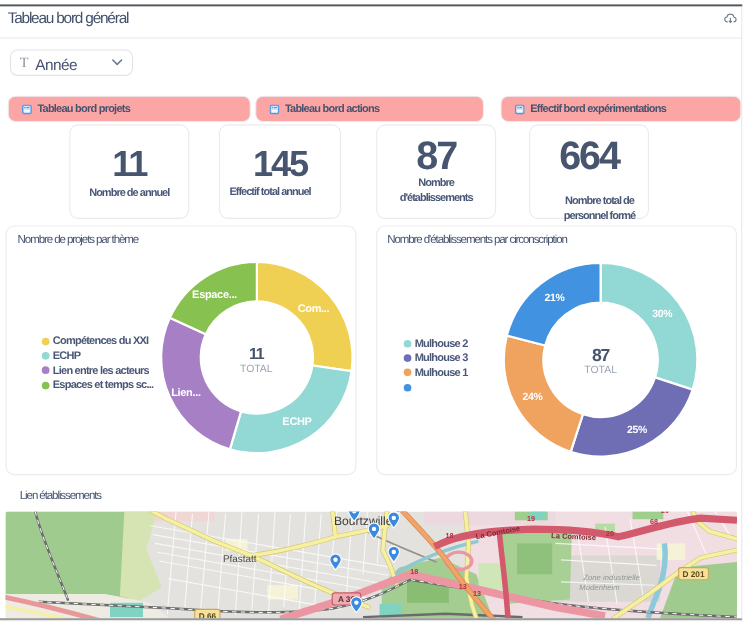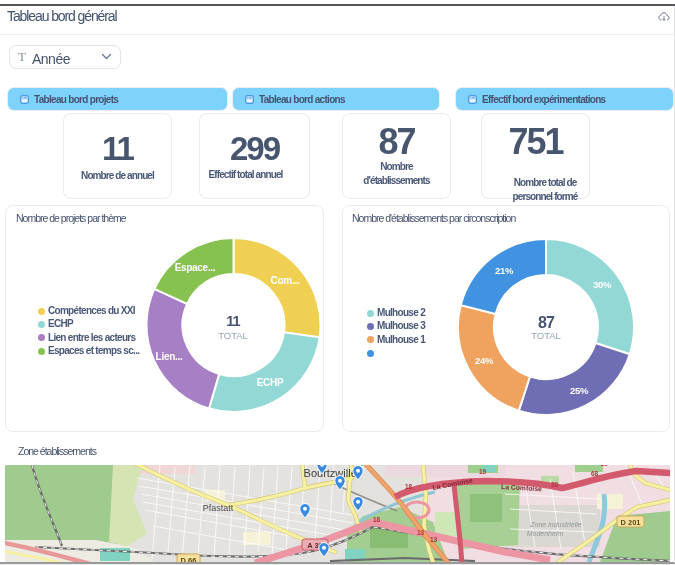--- a/index.html
+++ b/index.html
@@ -1,18 +1,18 @@
 <!DOCTYPE html>
 <html><head><meta charset="utf-8">
 <style>
 *{margin:0;padding:0;box-sizing:border-box}
 body{width:675px;height:565px;font-family:"Liberation Sans",sans-serif;background:#fff;position:relative;overflow:hidden}
 .abs{position:absolute}
 .card{position:absolute;background:#fff;border:1px solid #ebebee;border-radius:8px}
-.tab{position:absolute;background:#7dd3fc;border:1px solid #ededf1;border-radius:7px;top:87px;height:24px;display:flex;align-items:center;padding-left:12px}
+.tab{position:absolute;background:#fca5a5;border:1px solid #ededf1;border-radius:7px;top:87px;height:24px;display:flex;align-items:center;padding-left:12px}
 .tab span{font-size:10px;font-weight:bold;color:#46536f;margin-left:5px;letter-spacing:-0.7px}
 .num{position:absolute;text-align:center;font-weight:bold;color:#47556f;font-size:33px;letter-spacing:-2px;line-height:24px}
 .cap{position:absolute;text-align:center;font-weight:bold;color:#4a5878;font-size:10px;line-height:14px;letter-spacing:-0.9px}
 .ptitle{position:absolute;font-size:10.5px;font-weight:normal;color:#46536f;letter-spacing:-1px}
 .leg{position:absolute;font-size:10px;font-weight:bold;color:#4a5878;line-height:13.4px;letter-spacing:-0.7px}
 .leg .d{display:inline-block;width:7px;height:7px;border-radius:50%;margin-right:3px;vertical-align:-0.5px}
 </style></head>
 <body>
 <div class="abs" style="left:0;top:4px;width:675px;height:2px;background:#55565b"></div>
 <div class="abs" style="left:0;top:6px;width:675px;height:29px;background:#fff;border-bottom:1px solid #ececee"></div>
@@ -53,27 +53,27 @@
       <rect x="4.1" y="2.3" width="2.6" height="1" fill="#4a98e6"></rect>
       <rect x="2.1" y="5.1" width="4.8" height="1.5" fill="#fff"></rect>
     </svg>
     <span>Effectif bord expérimentations</span>
   </div>
 
 <div class="card" style="left:63px;top:113px;width:109px;height:86px"></div>
 <div class="abs num" style="left:63px;top:137px;width:109px">11</div>
 <div class="abs cap" style="left:63px;top:169px;width:109px">Nombre de annuel</div>
 <div class="card" style="left:199px;top:113px;width:111px;height:86px"></div>
-<div class="abs num" style="left:199px;top:137px;width:111px">299</div>
+<div class="abs num" style="left:199px;top:137px;width:111px">145</div>
 <div class="abs cap" style="left:199px;top:168px;width:93px">Effectif total annuel</div>
 <div class="card" style="left:342px;top:113px;width:109px;height:86px"></div>
 <div class="abs num" style="left:342px;top:130px;width:109px;font-size:36px">87</div>
 <div class="abs cap" style="left:342px;top:160px;width:109px">Nombre<br>d'établissements</div>
 <div class="card" style="left:481px;top:113px;width:109px;height:86px"></div>
-<div class="abs num" style="left:481px;top:130px;width:109px;font-size:36px">751</div>
+<div class="abs num" style="left:481px;top:130px;width:109px;font-size:36px">664</div>
 <div class="abs cap" style="left:481px;top:176px;width:128px">Nombre total de<br>personnel formé</div>
 
 <div class="card" style="left:5px;top:205px;width:319px;height:227px"></div>
 <div class="card" style="left:342px;top:205px;width:328px;height:227px"></div>
 <div class="ptitle" style="left:16px;top:212px">Nombre de projets par thème</div>
 <div class="ptitle" style="left:352px;top:212px">Nombre d'établissements par circonscription</div>
 <div class="leg" style="left:38px;top:304px">
 <div><span class="d" style="background:#f0d052"></span>Compétences du XXI</div>
 <div><span class="d" style="background:#92d8d4"></span>ECHP</div>
 <div><span class="d" style="background:#a77fc5"></span>Lien entre les acteurs</div>
@@ -107,21 +107,21 @@
 <g font-family="Liberation Sans,sans-serif" font-size="9.5" font-weight="bold" fill="#fff" text-anchor="middle" letter-spacing="-0.3">
 <text x="260" y="83">30%</text>
 <text x="237" y="189">25%</text>
 <text x="142" y="159">24%</text>
 <text x="162" y="69">21%</text>
 </g>
 <text x="204" y="123" font-family="Liberation Sans,sans-serif" font-size="16" font-weight="bold" fill="#47556f" text-anchor="middle" letter-spacing="-1">87</text>
 <text x="204" y="134" font-family="Liberation Sans,sans-serif" font-size="9.5" fill="#9aa3b2" text-anchor="middle">TOTAL</text>
 </svg>
 
-<div class="ptitle" style="left:18px;top:445px">Zone établissements</div>
+<div class="ptitle" style="left:18px;top:445px">Lien établissements</div>
 <svg class="abs" style="left:5px;top:454px" width="665" height="108" viewBox="0 0 665 108">
 <defs>
       <clipPath id="mc">
         <rect x="0" y="11" width="665" height="97" rx="2"></rect>
       </clipPath>
     </defs>
 <g clip-path="url(#mc)">
 <rect x="0" y="11" width="665" height="97" fill="#e3e2de"></rect>
 <rect x="420" y="11" width="245" height="97" fill="#f0dee3"></rect>
 <rect x="500" y="51" width="95" height="42" fill="#dbd8d3"></rect>

